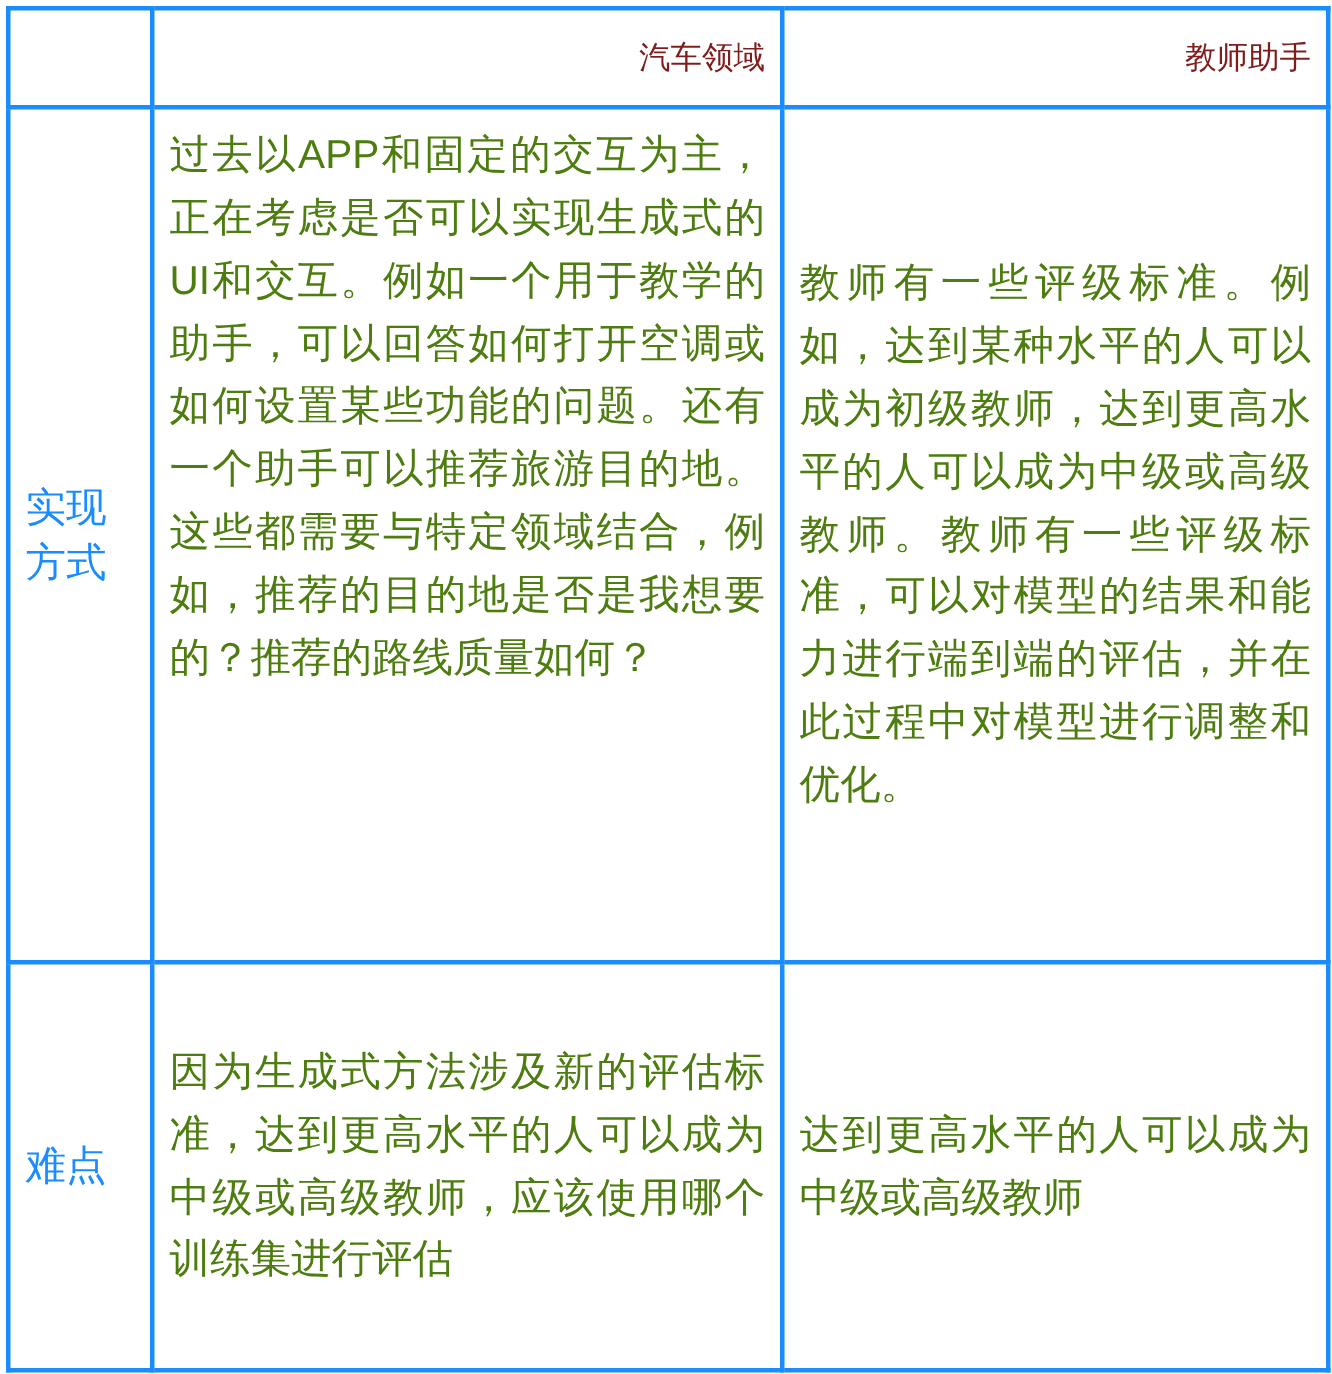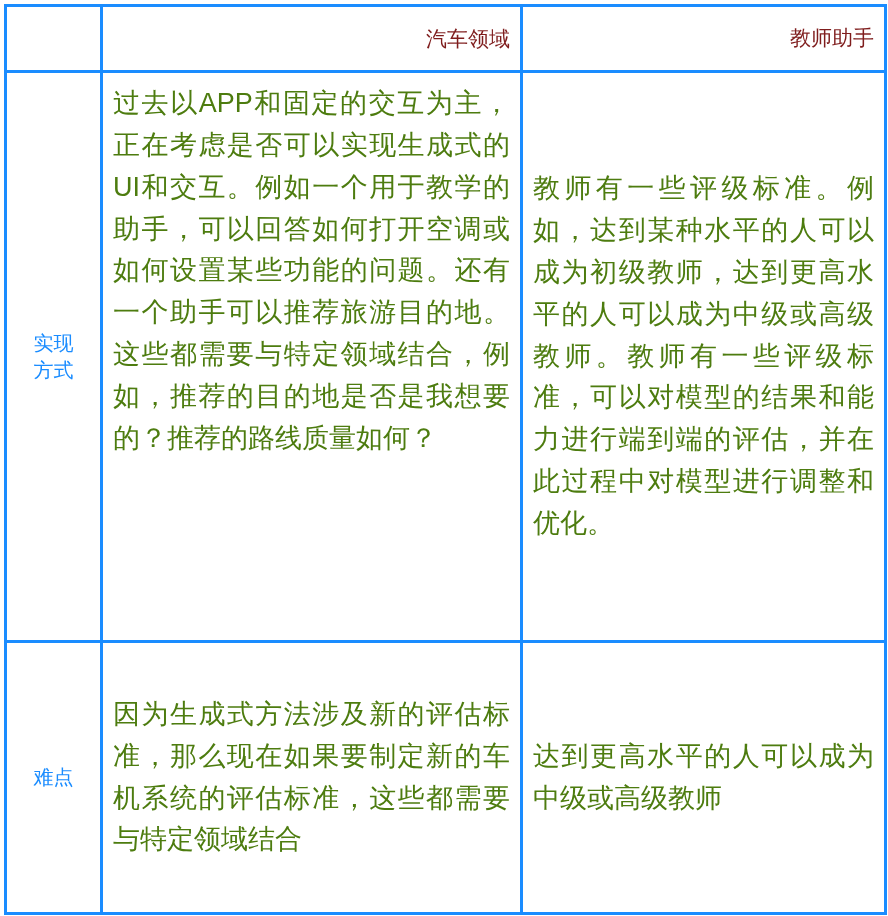--- a/index.html
+++ b/index.html
@@ -43,22 +43,22 @@
   thead th.head-cell {
     color: #7f1d1d;
     font-weight: 400;
     font-size: 21px;
     text-align: right;
     line-height: 1.3;
     height: 66px;
   }
   td.row-label {
     color: #1a8cff;
-    font-size: 20px;
-    text-align: center;
+    font-size: 27px;
+    text-align: left;
     line-height: 1.35;
     font-weight: 400;
   }
   td.body-cell {
     color: #4d7c0f;
     font-size: 27px;
     line-height: 1.55;
     text-align: justify;
     text-justify: inter-ideograph;
     vertical-align: middle;
@@ -98,21 +98,21 @@
           </td>
         <td class="body-cell col-second">
             <span class="cell-text">教师有一些评级标准。例如，达到某种水平的人可以成为初级教师，达到更高水平的人可以成为中级或高级教师。教师有一些评级标准，可以对模型的结果和能力进行端到端的评估，并在此过程中对模型进行调整和优化。</span>
           </td>
       </tr>
       <tr class="row-difficulty">
         <td class="row-label col-label">
             <span class="cell-text">难点</span>
           </td>
         <td class="body-cell col-first">
-            <span class="cell-text">因为生成式方法涉及新的评估标准，那么现在如果要制定新的车机系统的评估标准，这些都需要与特定领域结合</span>
+            <span class="cell-text">因为生成式方法涉及新的评估标准，达到更高水平的人可以成为中级或高级教师，应该使用哪个训练集进行评估</span>
           </td>
         <td class="body-cell col-second">
             <span class="cell-text">达到更高水平的人可以成为中级或高级教师</span>
           </td>
       </tr>
     </tbody>
   </table>
 </div>
 
 </body></html>

